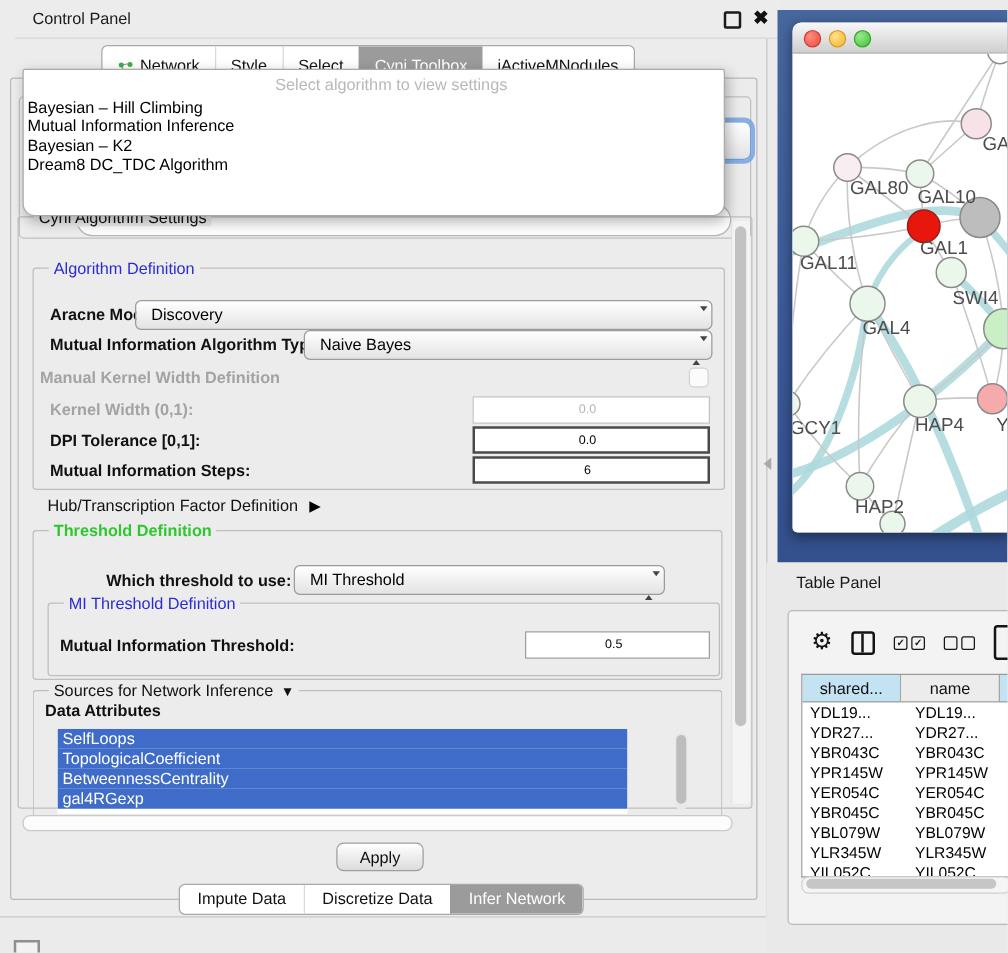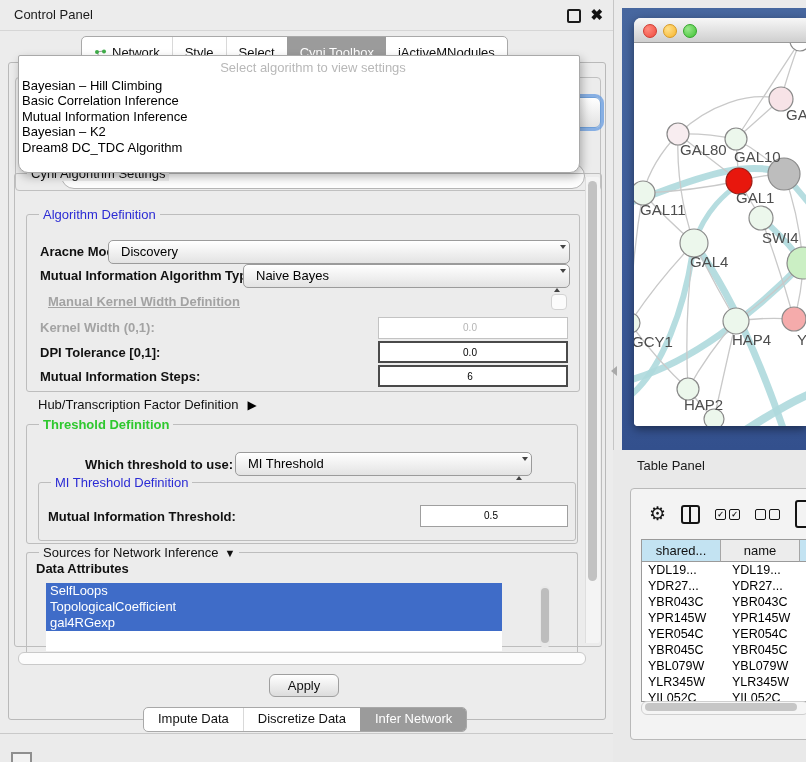--- a/index.html
+++ b/index.html
@@ -3,21 +3,21 @@
 <meta charset="utf-8">
 <style>
   html,body{margin:0;padding:0;}
   body{width:806px;height:762px;position:relative;overflow:hidden;background:#ebebeb;
        font-family:"Liberation Sans",sans-serif;font-size:13px;color:#111;}
   .abs{position:absolute;}
 
   
   #control-panel{left:0;top:0;width:613px;height:733px;background:#ececec;
     border-right:1px solid #c6c6c6;border-bottom:1px solid #c9c9c9;}
-  #cp-titlebar{left:0;top:0;width:613px;height:30px;background:#ececec;border-bottom:1px solid #d6d6d6;}
+  #cp-titlebar{left:12px;top:0;width:613px;height:30px;background:#ececec;border-bottom:1px solid #d6d6d6;}
   #cp-title{left:14px;top:0;line-height:30px;font-size:13px;color:#1a1a1a;}
   #float-btn{right:32px;top:9px;width:10px;height:10px;border:2px solid #1a1a1a;border-radius:2px;}
   #close-btn{right:10px;top:5px;font-size:15px;font-weight:bold;color:#111;line-height:20px;}
 
   
   #cp-tabs{left:81px;top:36px;height:23px;display:flex;background:#fff;border:1px solid #a9a9a9;border-radius:5px;overflow:hidden;}
   #cp-tabs .tab{padding:16px 12px;line-height:22px;font-size:13px;color:#111;display:flex;align-items:center;border-left:1px solid #d9d9d9;}
   #cp-tabs .tab:first-child{border-left:none;}
   #cp-tabs .tab.sel{background:#9b9b9b;color:#fff;border-left-color:#9b9b9b;}
   #cp-tabs .tab.sel + .tab{border-left:none;}
@@ -158,21 +158,20 @@
   <div class="abs" id="tabbed-pane">
     <div class="abs grp" id="top-group"></div>
     <div class="abs" id="focus-combo"></div>
     <div class="abs" id="wide-field"></div>
   </div>
 
   <div class="abs" id="algo-popup">
     <div id="popup-prompt">Select algorithm to view settings</div>
     <div id="popup-list">
         <div class="popup-item">Bayesian – Hill Climbing</div>
-        <div class="popup-item">Basic Correlation Inference</div>
         <div class="popup-item">Mutual Information Inference</div>
         <div class="popup-item">Bayesian – K2</div>
         <div class="popup-item">Dream8 DC_TDC Algorithm</div>
       </div>
   </div>
 
   <div class="abs grp" id="settings-group">
     <span class="grp-title">Cyni Algorithm Settings</span>
     <div class="abs" id="v-scroll">
       <div id="v-thumb"></div>
@@ -185,21 +184,21 @@
   <span class="lbl" style="left:40px;top:244px;">Aracne Mode:</span>
   <div class="mac-combo" style="left:108px;top:240px;width:448px;height:22px;">
     <span>Discovery</span>
     <span class="spinner"><span class="up"></span><span class="dn"></span></span>
   </div>
   <span class="lbl" style="left:40px;top:268px;">Mutual Information Algorithm Type:</span>
   <div class="mac-combo" style="left:243px;top:264px;width:313px;height:22px;">
     <span>Naive Bayes</span>
     <span class="spinner"><span class="up"></span><span class="dn"></span></span>
   </div>
-  <span class="lbl lbl-dis" style="left:48px;top:294px;text-decoration:underline;">Manual Kernel Width Definition</span>
+  <span class="lbl lbl-dis" style="left:32px;top:294px;">Manual Kernel Width Definition</span>
   <div class="abs" id="kernel-check"></div>
   <span class="lbl lbl-dis" style="left:40px;top:320px;">Kernel Width (0,1):</span>
   <div class="tfield" id="kernel-field" style="left:378px;top:317px;width:182px;height:20px;">0.0</div>
   <span class="lbl" style="left:40px;top:345px;">DPI Tolerance [0,1]:</span>
   <div class="tfield" id="dpi-field" style="left:378px;top:341px;width:180px;height:18px;">0.0</div>
   <span class="lbl" style="left:40px;top:369px;">Mutual Information Steps:</span>
   <div class="tfield" id="steps-field" style="left:378px;top:365px;width:180px;height:18px;">6</div>
 
   <div class="abs" id="hub-row">
     <span>Hub/Transcription Factor Definition</span><span id="hub-arrow">▶</span>
@@ -219,20 +218,21 @@
   <span class="lbl" style="left:48px;top:509px;">Mutual Information Threshold:</span>
   <div class="tfield" id="mithr-field" style="left:420px;top:505px;width:140px;height:20px;">0.5</div>
 
   <div class="abs grp" id="src-group">
     <span class="grp-title"><span>Sources for Network Inference</span><span id="src-arrow">▼</span></span>
   </div>
   <span class="lbl" style="left:36px;top:561px;">Data Attributes</span>
   <div class="abs" id="attr-list">
       <div class="attr-item">SelfLoops</div>
       <div class="attr-item">TopologicalCoefficient</div>
+      <div class="attr-item">BetweennessCentrality</div>
       <div class="attr-item">gal4RGexp</div>
     </div>
   <div class="abs" id="attr-vscroll">
     <div id="attr-vthumb"></div>
   </div>
   <div class="abs" id="h-scroll"></div>
 
   <div class="abs" id="apply-btn">Apply</div>
 
   <div class="abs" id="bottom-tabs">

